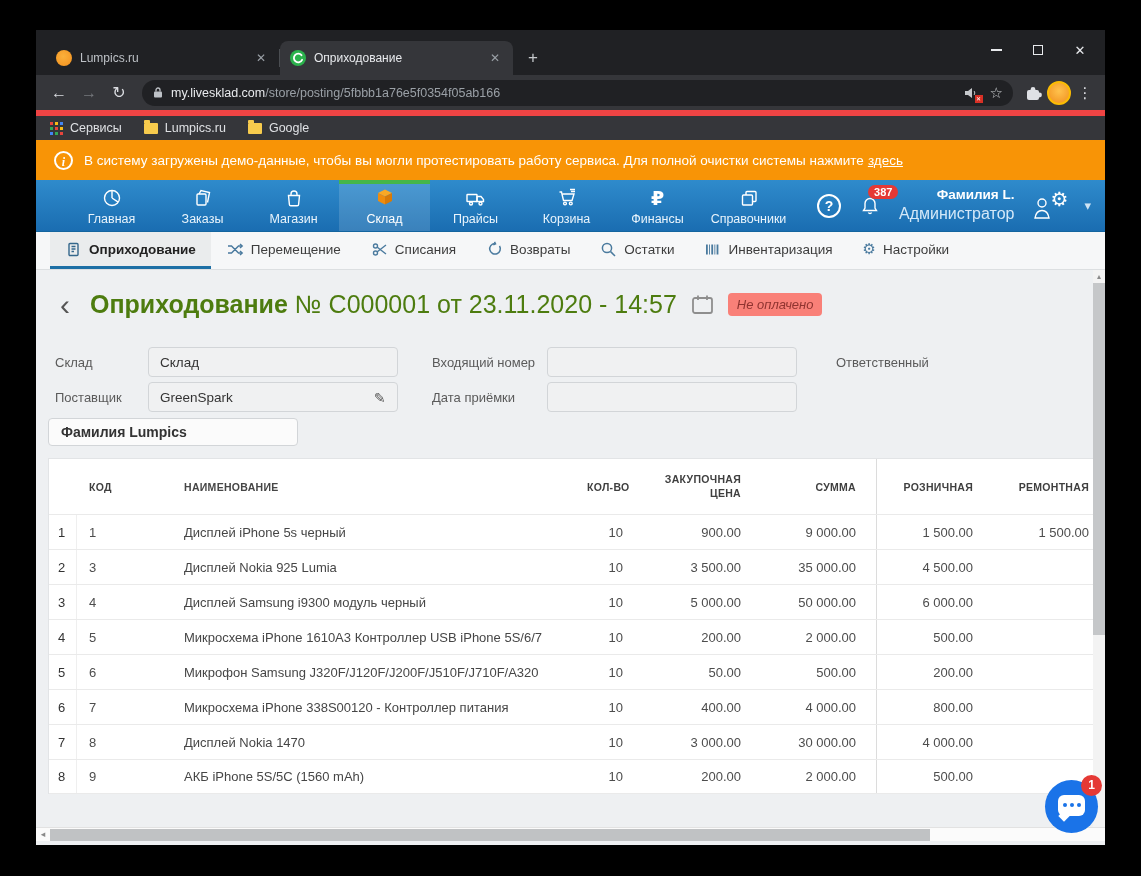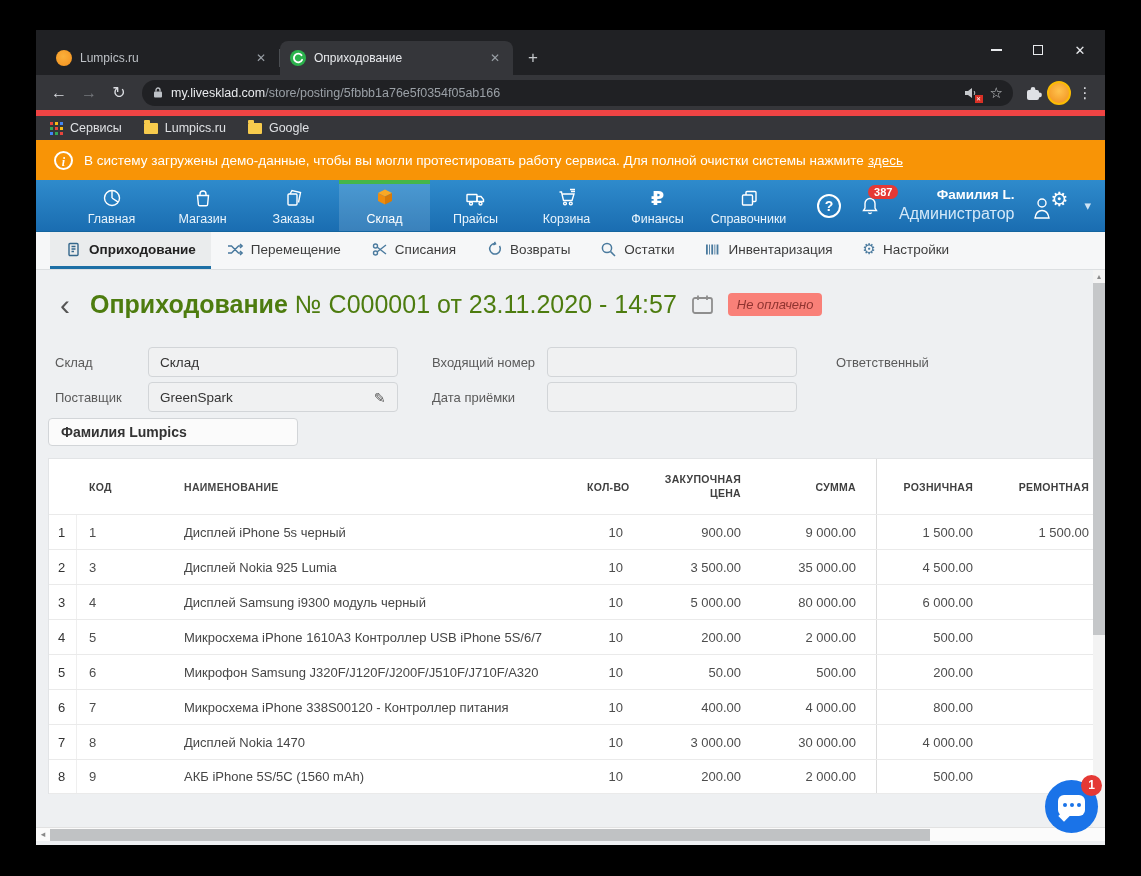--- a/index.html
+++ b/index.html
@@ -224,34 +224,34 @@
           <svg width="22" height="22" viewBox="0 0 22 22" stroke="#fff" stroke-width="1.4" fill="none">
             <circle cx="11" cy="11" r="7.5"></circle>
             <path d="M11 11V3.5M11 11l6.2 4.2"></path>
           </svg>
         </span>
       <span>Главная</span>
     </div>
     <div class="mn-item">
       <span class="mn-ic">
           <svg width="22" height="22" viewBox="0 0 22 22" stroke="#fff" stroke-width="1.4" fill="none">
+            <rect x="5" y="7" width="9" height="11" rx="1"></rect>
+            <path d="M7 7l2-3.5 8.5 2-2 10"></path>
+          </svg>
+        </span>
+      <span>Заказы</span>
+    </div>
+    <div class="mn-item">
+      <span class="mn-ic">
+          <svg width="22" height="22" viewBox="0 0 22 22" stroke="#fff" stroke-width="1.4" fill="none">
             <path d="M5.5 8.5h11l-.9 9a1.4 1.4 0 0 1-1.4 1.3H7.8a1.4 1.4 0 0 1-1.4-1.3z"></path>
             <path d="M8 8.5V7a3 3 0 0 1 6 0v1.5"></path>
           </svg>
         </span>
       <span>Магазин</span>
-    </div>
-    <div class="mn-item">
-      <span class="mn-ic">
-          <svg width="22" height="22" viewBox="0 0 22 22" stroke="#fff" stroke-width="1.4" fill="none">
-            <rect x="5" y="7" width="9" height="11" rx="1"></rect>
-            <path d="M7 7l2-3.5 8.5 2-2 10"></path>
-          </svg>
-        </span>
-      <span>Заказы</span>
     </div>
     <div class="mn-item active">
       <span class="mn-ic">
           <svg width="22" height="22" viewBox="0 0 22 22">
             <polygon points="11,2.5 18,6 11,9.5 4,6" fill="#f9a825"></polygon>
             <polygon points="4,6 11,9.5 11,17.5 4,14" fill="#ef8c0d"></polygon>
             <polygon points="18,6 11,9.5 11,17.5 18,14" fill="#d97a06"></polygon>
           </svg>
         </span>
       <span>Склад</span>
@@ -430,21 +430,21 @@
             <div class="tc c-sum">35 000.00</div>
             <div class="tc c-retail">4 500.00</div>
             <div class="tc c-repair"></div>
           </div>
           <div class="trow">
             <div class="tc c-idx">3</div>
             <div class="tc c-code">4</div>
             <div class="tc c-name">Дисплей Samsung i9300 модуль черный</div>
             <div class="tc c-qty">10</div>
             <div class="tc c-price">5 000.00</div>
-            <div class="tc c-sum">80 000.00</div>
+            <div class="tc c-sum">50 000.00</div>
             <div class="tc c-retail">6 000.00</div>
             <div class="tc c-repair"></div>
           </div>
           <div class="trow">
             <div class="tc c-idx">4</div>
             <div class="tc c-code">5</div>
             <div class="tc c-name">Микросхема iPhone 1610A3 Контроллер USB iPhone 5S/6/7</div>
             <div class="tc c-qty">10</div>
             <div class="tc c-price">200.00</div>
             <div class="tc c-sum">2 000.00</div>

